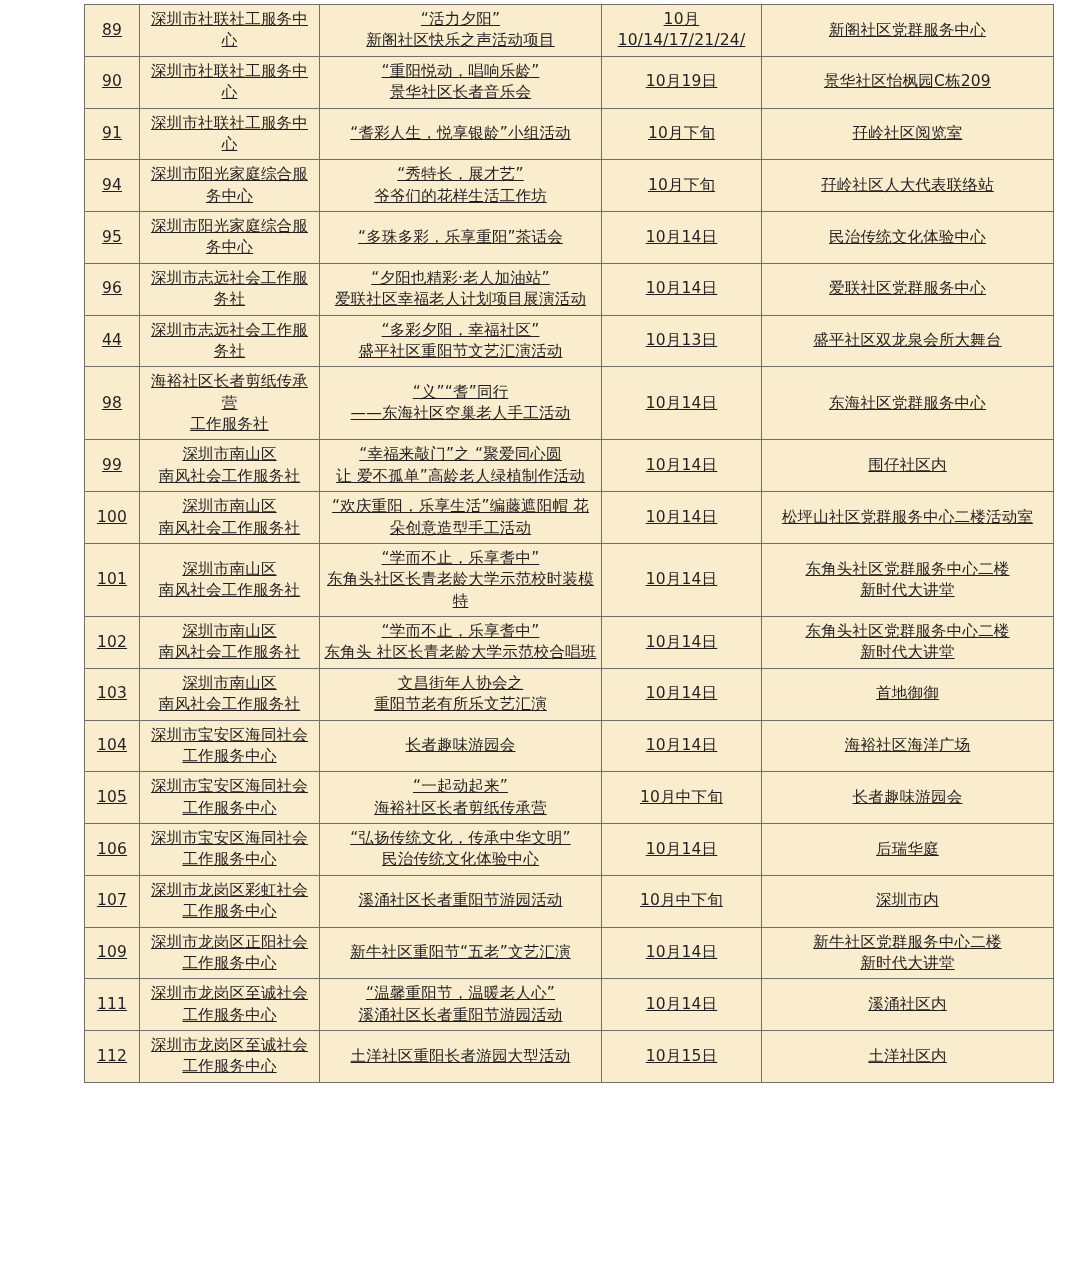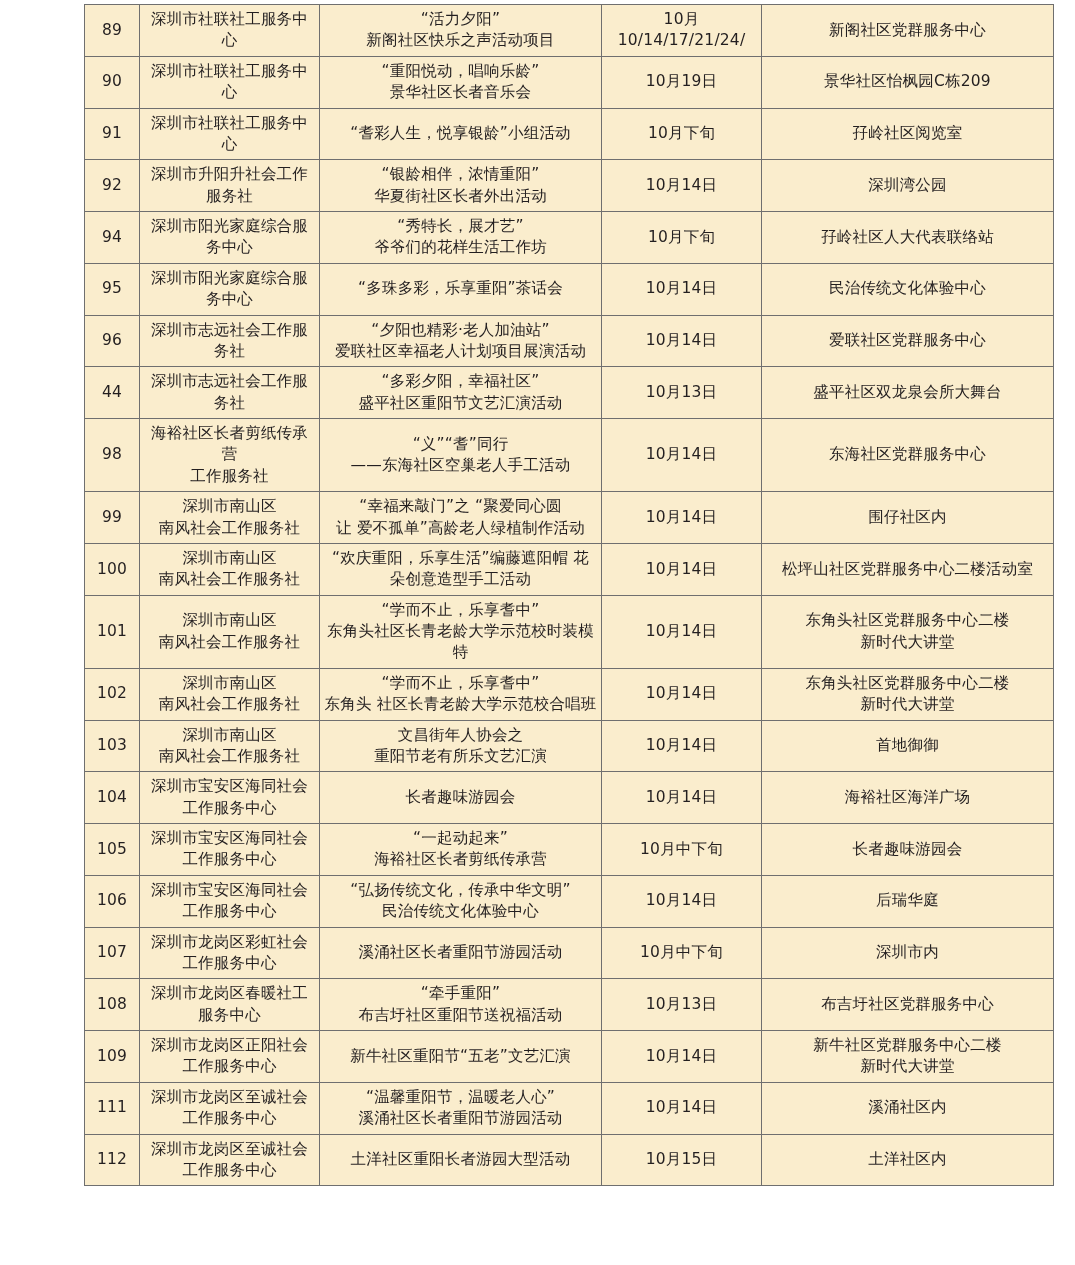--- a/index.html
+++ b/index.html
@@ -12,20 +12,21 @@
     height: 1265px;
     font-family: "DejaVu Sans", "Liberation Sans", sans-serif;
     color: #231f20;
   }
   .page {
     position: relative;
     width: 1075px;
     height: 895px;
     box-sizing: border-box;
     padding: 4px 22px 10px 84px;
+    text-decoration: underline;
   }
   table.activity-table {
     width: 969px;
     border-collapse: collapse;
     table-layout: fixed;
     background: #faedcd;
   }
   table.activity-table col.c-index { width: 55px; }
   table.activity-table col.c-org   { width: 180px; }
   table.activity-table col.c-name  { width: 282px; }
@@ -112,37 +113,20 @@
             <span class="ln">“耆彩人生，悦享银龄”小组活动</span>
           </td>
           <td class="date">
             <span class="ln">10月下旬</span>
           </td>
           <td class="place">
             <span class="ln">孖岭社区阅览室</span>
           </td>
         </tr>
         <tr>
-          <td class="idx">92</td>
-          <td class="org">
-            <span class="ln">深圳市升阳升社会工作</span>
-            <span class="ln">服务社</span>
-          </td>
-          <td class="name">
-            <span class="ln">“银龄相伴，浓情重阳”</span>
-            <span class="ln">华夏街社区长者外出活动</span>
-          </td>
-          <td class="date">
-            <span class="ln">10月14日</span>
-          </td>
-          <td class="place">
-            <span class="ln">深圳湾公园</span>
-          </td>
-        </tr>
-        <tr>
           <td class="idx">94</td>
           <td class="org">
             <span class="ln">深圳市阳光家庭综合服</span>
             <span class="ln">务中心</span>
           </td>
           <td class="name">
             <span class="ln">“秀特长，展才艺”</span>
             <span class="ln">爷爷们的花样生活工作坊</span>
           </td>
           <td class="date">
@@ -363,37 +347,20 @@
             <span class="ln">工作服务中心</span>
           </td>
           <td class="name">
             <span class="ln">溪涌社区长者重阳节游园活动</span>
           </td>
           <td class="date">
             <span class="ln">10月中下旬</span>
           </td>
           <td class="place">
             <span class="ln">深圳市内</span>
-          </td>
-        </tr>
-        <tr>
-          <td class="idx">108</td>
-          <td class="org">
-            <span class="ln">深圳市龙岗区春暖社工</span>
-            <span class="ln">服务中心</span>
-          </td>
-          <td class="name">
-            <span class="ln">“牵手重阳”</span>
-            <span class="ln">布吉圩社区重阳节送祝福活动</span>
-          </td>
-          <td class="date">
-            <span class="ln">10月13日</span>
-          </td>
-          <td class="place">
-            <span class="ln">布吉圩社区党群服务中心</span>
           </td>
         </tr>
         <tr>
           <td class="idx">109</td>
           <td class="org">
             <span class="ln">深圳市龙岗区正阳社会</span>
             <span class="ln">工作服务中心</span>
           </td>
           <td class="name">
             <span class="ln">新牛社区重阳节“五老”文艺汇演</span>

